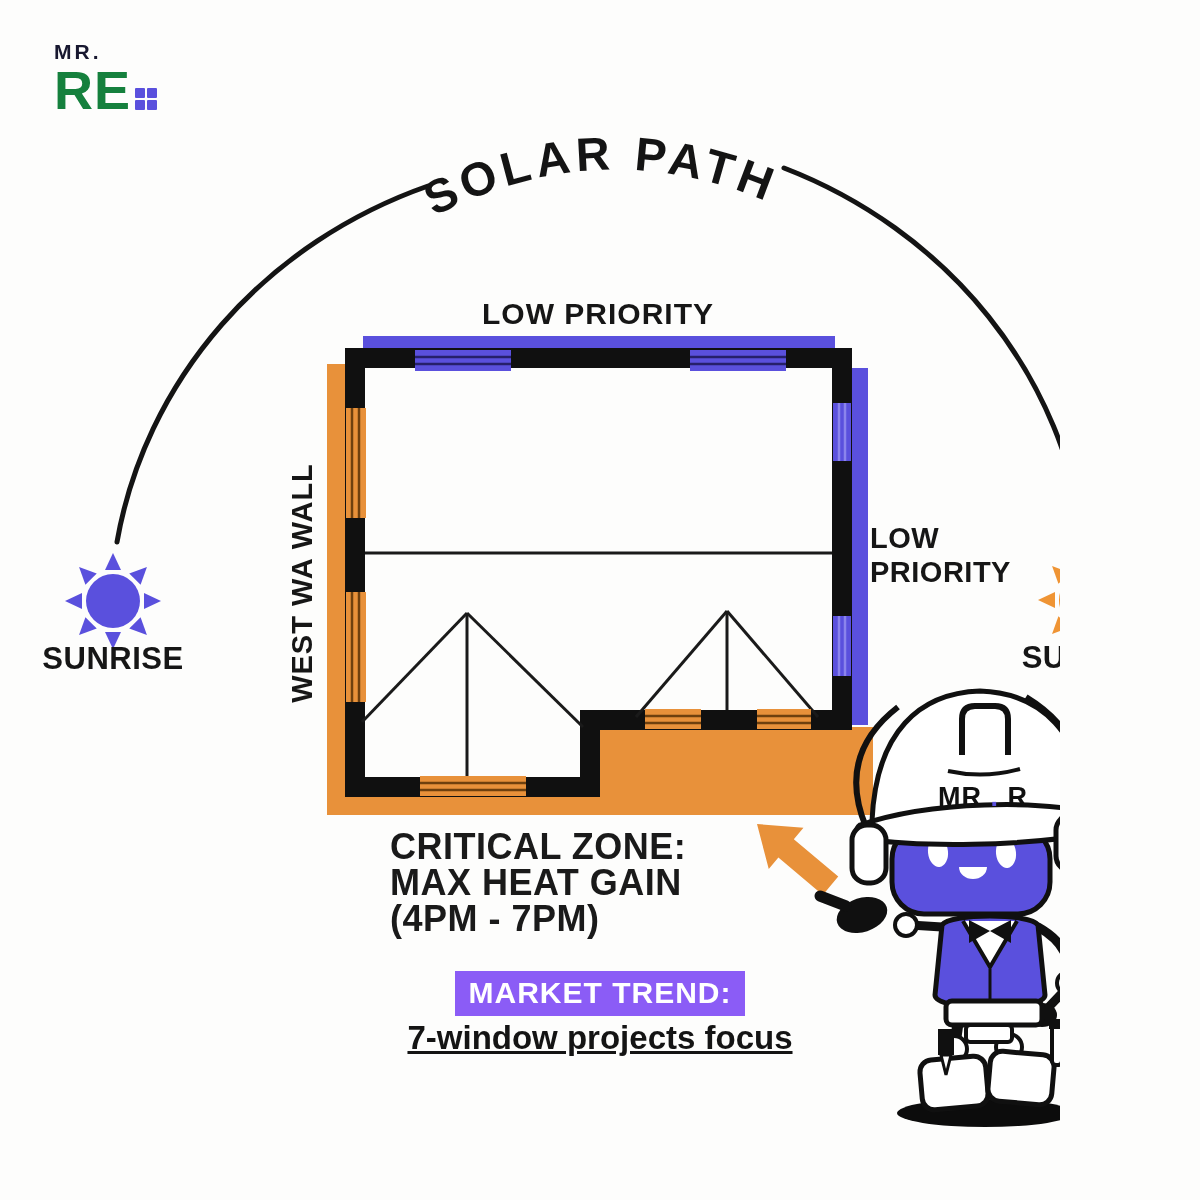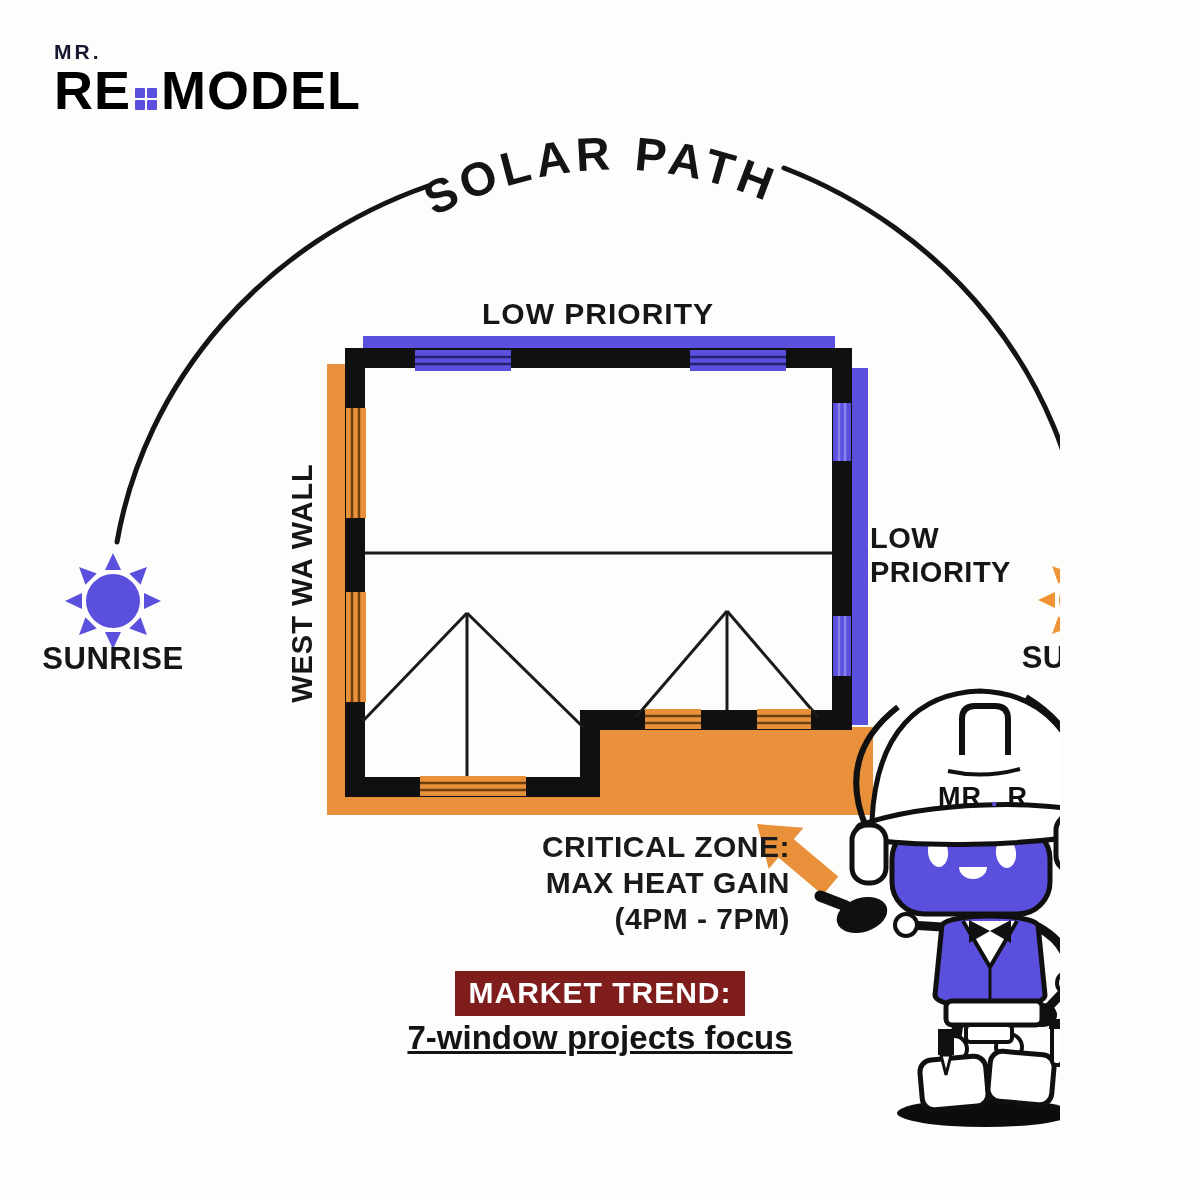--- a/index.html
+++ b/index.html
@@ -4,56 +4,55 @@
 <style>
   html,body{margin:0;padding:0;background:#fdfdfc;}
   .canvas{position:relative;width:1060px;height:1200px;overflow:hidden;
           font-family:"Liberation Sans",sans-serif;color:#141414;background:#fdfdfc;}
   .abs{position:absolute;}
   svg{display:block;}
   
   .brand{position:absolute;left:54px;top:40px;}
   .brand-prefix{font-size:21px;font-weight:bold;letter-spacing:3px;color:#181830;}
   .brand-name{display:flex;align-items:flex-end;font-size:54px;font-weight:bold;
-              letter-spacing:1px;color:#000000;line-height:0.82;margin-top:4px;}
+              letter-spacing:1px;color:#15803d;line-height:0.82;margin-top:4px;}
   .brand-grid{display:grid;grid-template-columns:10px 10px;grid-auto-rows:10px;gap:2px;
               margin:0 4px 2px 4px;}
   .brand-grid i{background:#5a50dd;border-radius:1px;}
   
   .lbl{position:absolute;font-weight:bold;color:#161616;}
   .lbl-top-priority{left:398px;top:297px;width:400px;text-align:center;font-size:30px;letter-spacing:1px;}
   .lbl-right-priority{left:870px;top:521px;font-size:29px;line-height:34px;letter-spacing:0.5px;}
   .lbl-west-wall{left:153px;top:566px;width:300px;height:34px;text-align:center;
                  font-size:29px;letter-spacing:1px;transform:rotate(-90deg);}
   .lbl-sunrise{left:33px;top:641px;width:160px;text-align:center;font-size:31px;letter-spacing:0.5px;}
   .lbl-sunset{left:1006px;top:640px;width:160px;text-align:center;font-size:31px;letter-spacing:0.5px;}
-  .critical{position:absolute;left:390px;top:829px;width:400px;text-align:right;
-            font-size:30px;line-height:36px;font-weight:bold;color:#1a1a1a;letter-spacing:0.5px;}
+  .critical{position:absolute;left:390px;top:829px;width:400px;text-align:left;
+            font-size:36px;line-height:36px;font-weight:bold;color:#1a1a1a;letter-spacing:0.5px;}
   .market{position:absolute;left:300px;top:971px;width:600px;display:flex;
           flex-direction:column;align-items:center;gap:3px;}
-  .market-badge{display:inline-block;background:#7f1d1d;color:#ffffff;font-weight:bold;
+  .market-badge{display:inline-block;background:#8b5cf6;color:#ffffff;font-weight:bold;
                 font-size:30px;padding:5px 14px 6px;letter-spacing:1px;}
   .market-body{font-size:33px;font-weight:bold;line-height:37px;color:#141414;text-align:center;text-decoration:underline;}
 </style>
 </head>
 <body>
 
 <div class="canvas">
 
   <div class="brand">
     <div class="brand-prefix">MR.</div>
     <div class="brand-name">
       <span>RE</span>
       <span class="brand-grid">
           <i></i>
           <i></i>
           <i></i>
           <i></i>
         </span>
-      <span>MODEL</span>
     </div>
   </div>
 
   <svg class="abs" style="left:0;top:0;" width="1200" height="1200" viewBox="0 0 1200 1200">
 
     <defs>
       <path id="title-arc-path" d="M 403 234 Q 600 114 802 218" fill="none"></path>
     </defs>
     <path d="M 117 542 A 487 460 0 0 1 428 186" fill="none" stroke="#141414" stroke-width="5" stroke-linecap="round"></path>
     <path d="M 784 168 A 487 460 0 0 1 1084 543" fill="none" stroke="#141414" stroke-width="5" stroke-linecap="round"></path>

